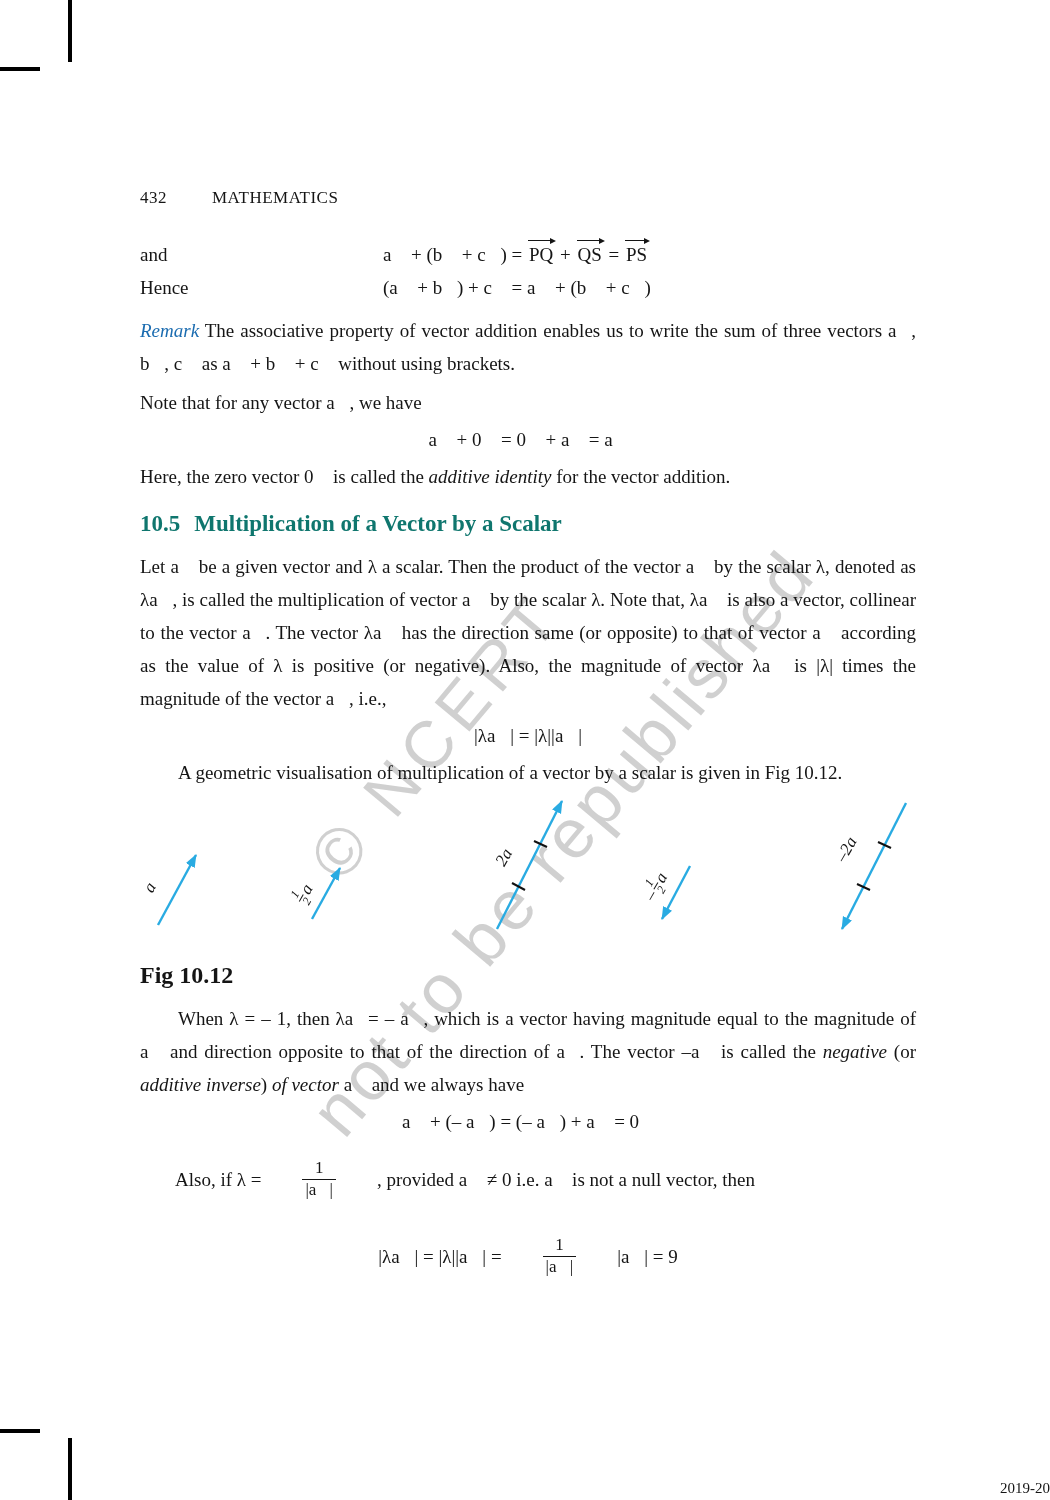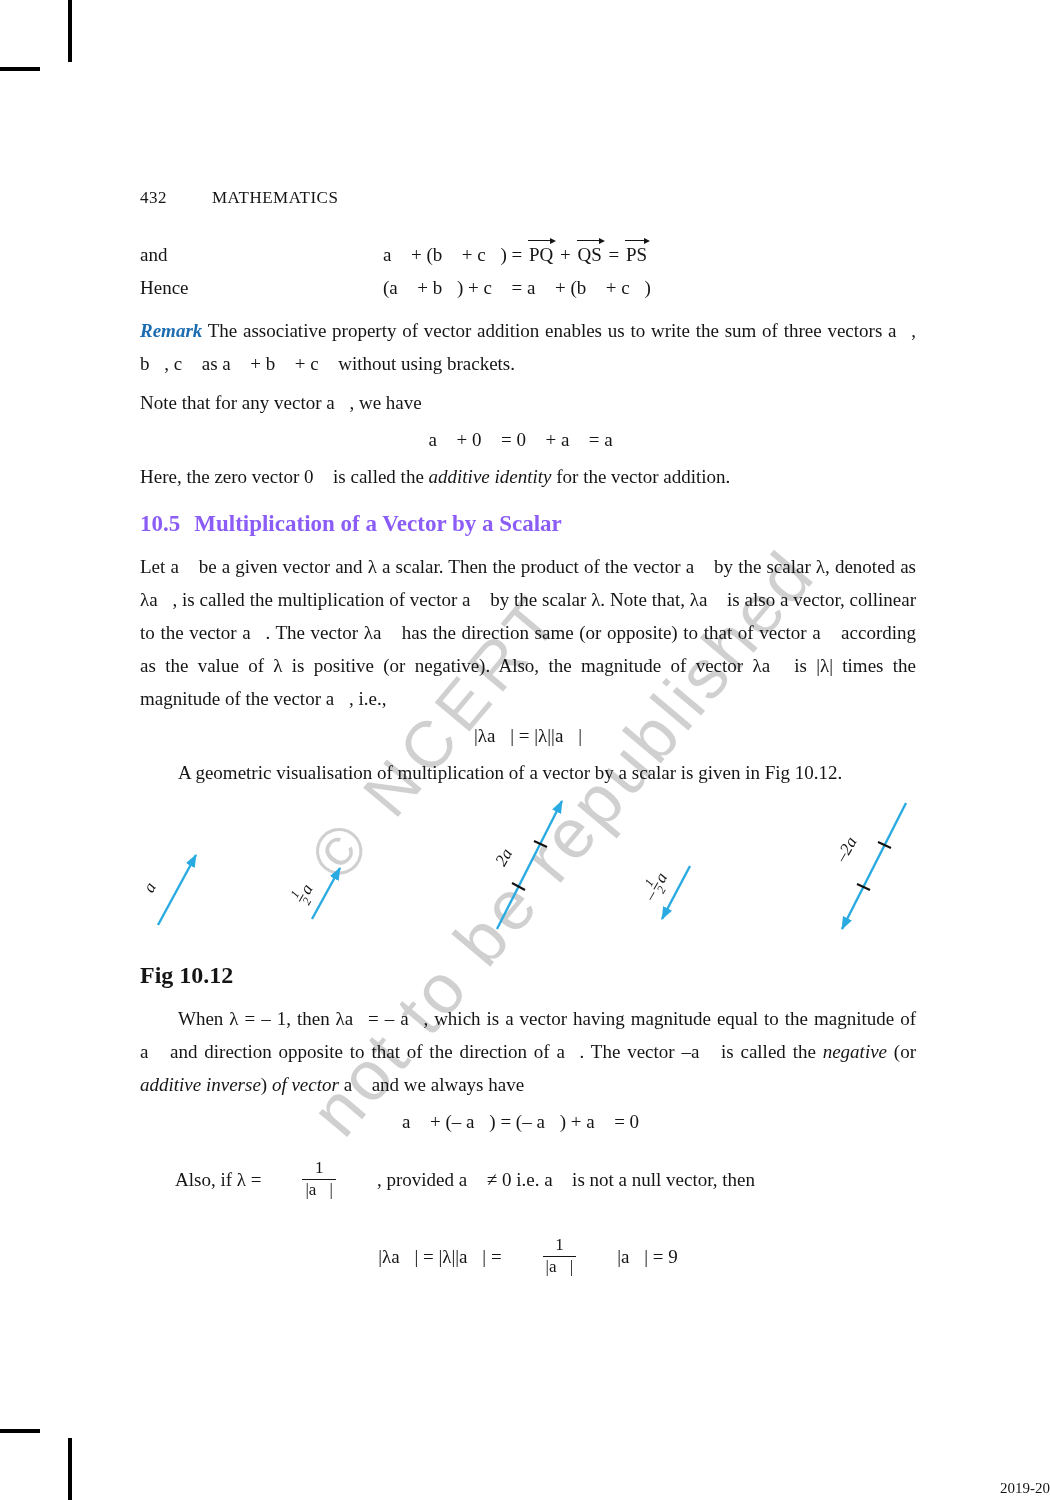--- a/index.html
+++ b/index.html
@@ -54,27 +54,27 @@
   .oar::after  { content:""; position:absolute; right:-1px; top:-0.5px; width:0; height:0;
                  border-left:6px solid #151515; border-top:3px solid transparent; border-bottom:3px solid transparent; }
 
   .para { margin:0; }
   .mt6  { margin-top:6px; }
   .mt10 { margin-top:10px; }
   .indent { text-indent:38px; }
 
   .blue  { color:#1b6cb0; }
   .ital  { font-style:italic; }
-  .bold  { font-weight:bold; }
+  .bold  { font-weight:normal; }
 
   .ceq { text-align:center; margin-top:4px; margin-bottom:4px; white-space:nowrap; }
 
   .heading {
     margin-top:14px; margin-bottom:10px;
-    font-size:23px; font-weight:bold; color:#8b5cf6; text-align:left;
+    font-size:23px; font-weight:bold; color:#0f766e; text-align:left;
   }
   .heading .num { margin-right:14px; }
 
   
   .frac { display:inline-flex; flex-direction:column; align-items:center;
           vertical-align:middle; font-size:17px; line-height:1.2; margin:0 5px; }
   .frac .den { border-top:1.4px solid #151515; padding:0 3px; }
   .frac .num { padding:0 3px; }
 
   .flexline { display:flex; align-items:center; text-align:left;gap:36px; }

